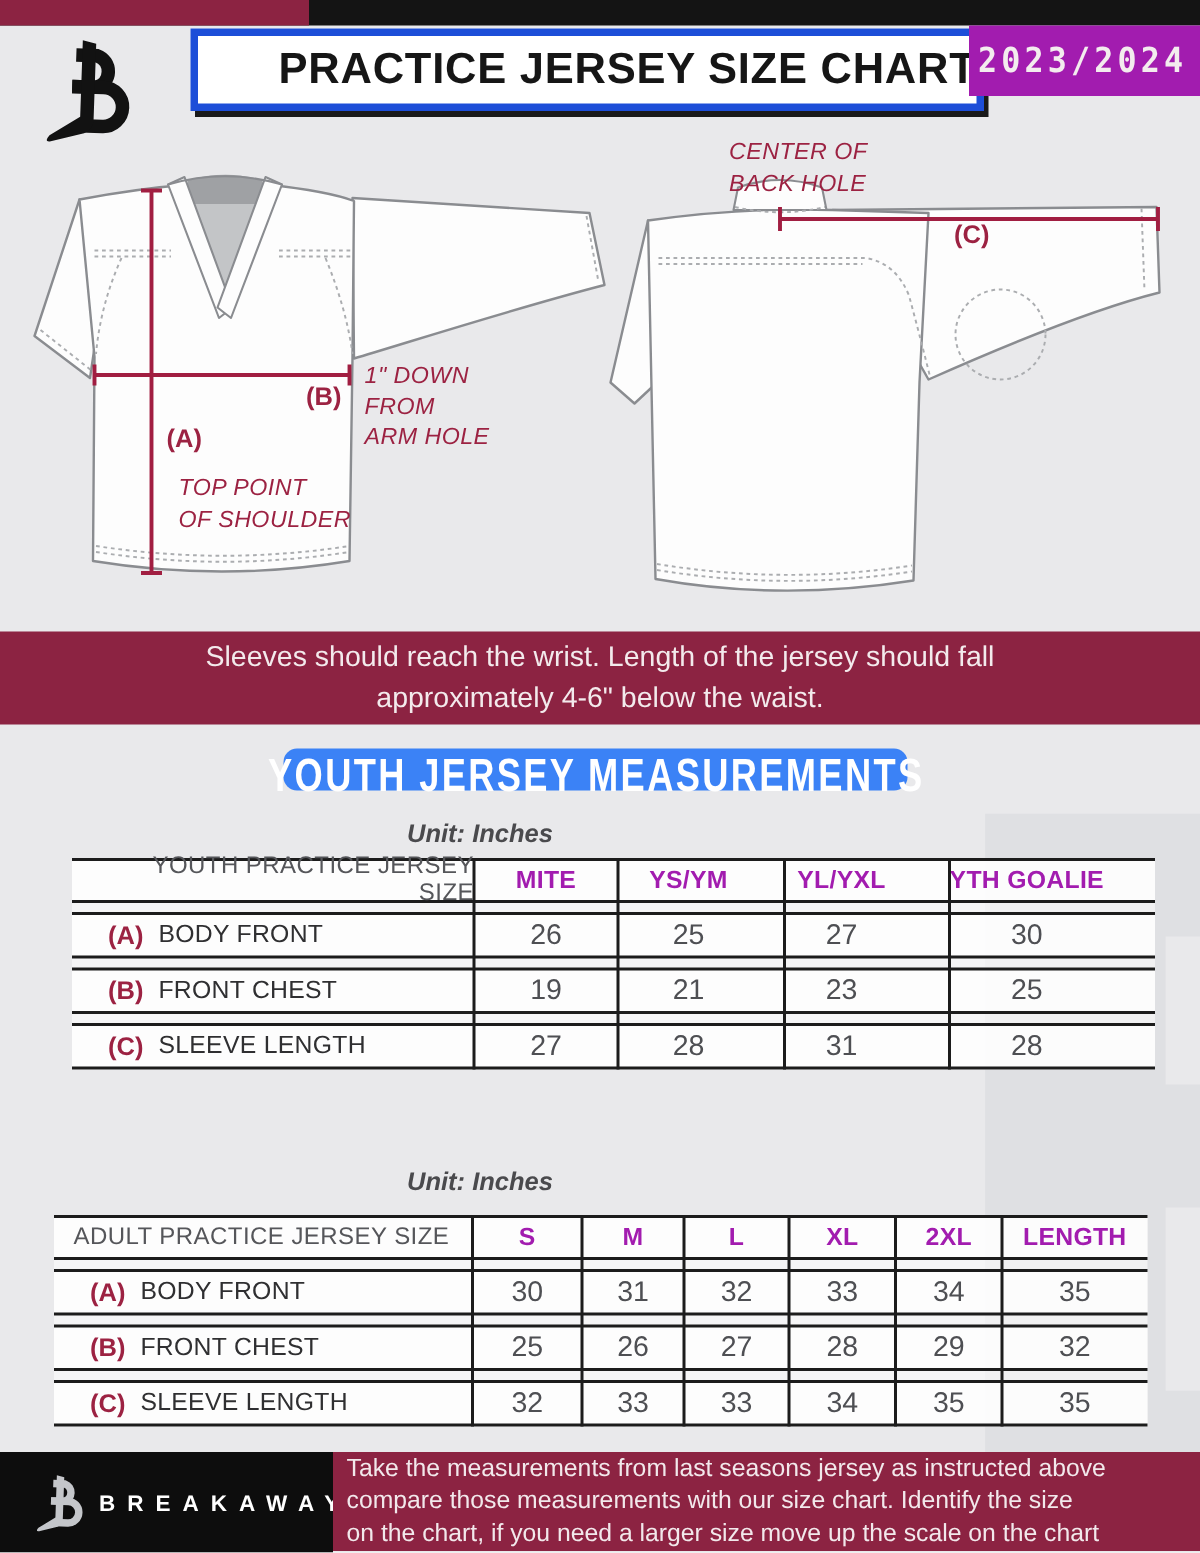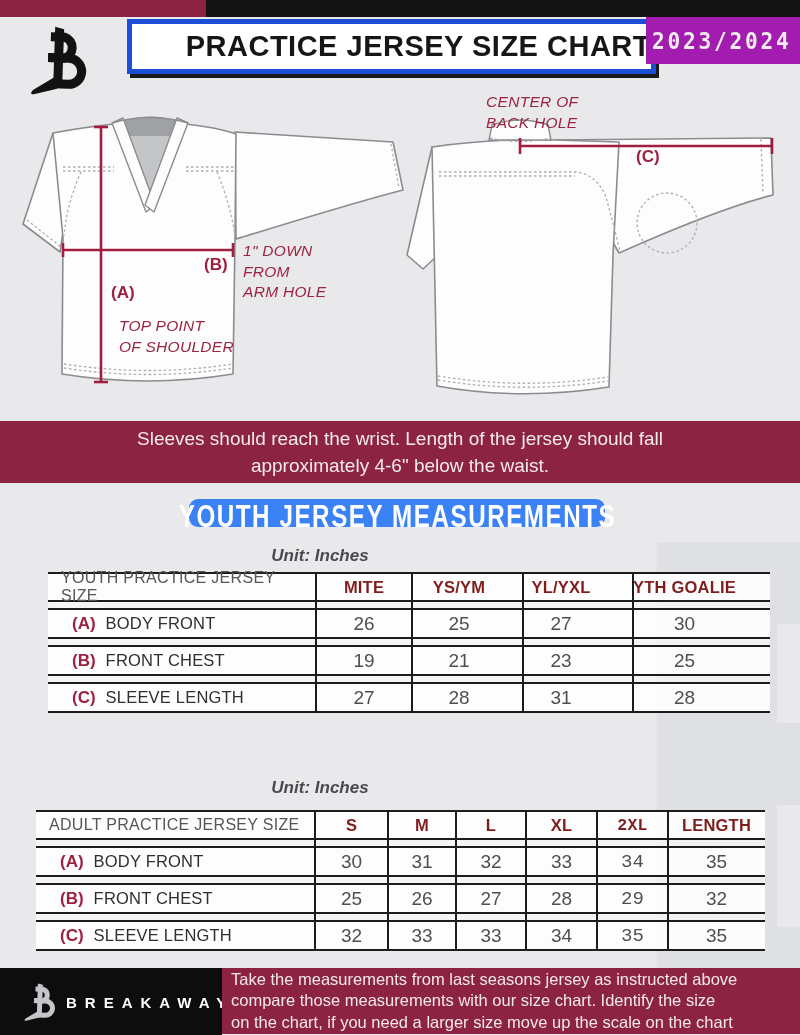--- a/index.html
+++ b/index.html
@@ -36,30 +36,30 @@
         color:#4A4A4D;z-index:2;}
   
   .size-table{z-index:2;background:rgba(255,255,255,.55);}
   .trow{position:relative;display:flex;box-sizing:border-box;height:31px;
         border-top:2px solid #1C1C1C;border-bottom:2px solid #1C1C1C;
         background:rgba(255,255,255,.78);margin-top:6px;align-items:stretch;}
   .trow.head{height:30px;margin-top:0;}
   .cell{display:flex;align-items:center;justify-content:center;box-sizing:border-box;}
   .cell.lab{justify-content:flex-start;padding-left:13px;}
   .size-header{color:#55565A;font-size:16px;letter-spacing:.3px;}
-  .col-head{color:#7f1d1d;font-size:16.5px;font-weight:bold;letter-spacing:.2px;}
+  .col-head{color:#a21caf;font-size:16.5px;font-weight:bold;letter-spacing:.2px;}
   .row-key{color:#9C2242;font-size:17px;font-weight:bold;margin-left:11px;}
   .row-label{color:#2F2F31;font-size:16.5px;letter-spacing:.2px;margin-left:10px;}
   .val{color:#4E4F53;font-size:19px;}
   .vline{position:absolute;top:0;bottom:0;width:2px;background:#1C1C1C;z-index:3;}
   
-  .yt .c0{width:268px;}.yt .c1{width:96px;}.yt .c2{width:94px;}.yt .c3{width:110px;}.yt .c4{width:137px;}
+  .yt .c0{width:268px;text-align:right;}.yt .c1{width:96px;}.yt .c2{width:94px;}.yt .c3{width:110px;}.yt .c4{width:137px;}
   
   .at .c0{width:279px;}.at .c1{width:73px;}.at .c2{width:68px;}.at .c3{width:70px;}
-  .at .c4{width:71px;border-radius:10px;}.at .c5{width:71px;font-family:Liberation Mono, monospace;}.at .c6{width:97px;}
+  .at .c4{width:71px;border-radius:10px;}.at .c5{width:71px;}.at .c6{width:97px;}
   
   .watermark{left:598px;top:468px;font-size:640px;line-height:640px;font-weight:bold;
              color:#DFE0E3;z-index:0;font-family:"DejaVu Sans",sans-serif;}
   
   .footer-black{left:0;top:968px;width:222px;height:67px;background:#0D0D0D;z-index:2;}
   .footer-maroon{left:222px;top:968px;width:578px;height:66px;background:#8C2342;z-index:2;
                  display:flex;align-items:center;}
   .footer-note{color:#F2E8EB;font-size:16.5px;line-height:21.5px;padding-left:9px;white-space:pre-line;}
   .brand-text{color:#FFFFFF;font-size:15px;font-weight:bold;letter-spacing:8px;white-space:nowrap;}
 </style>

